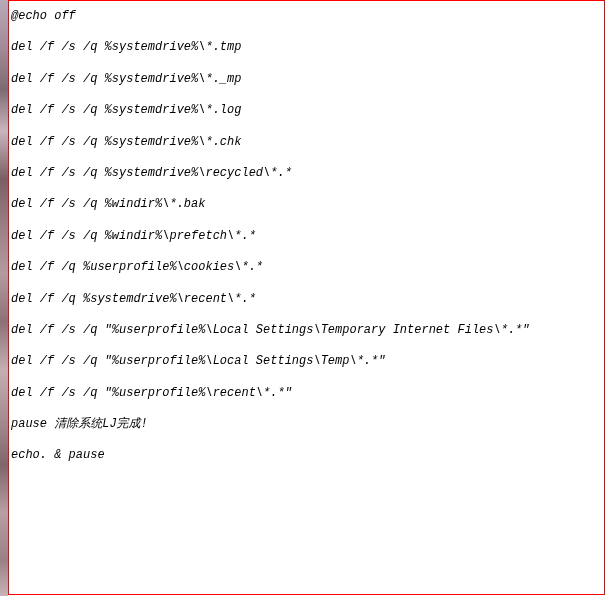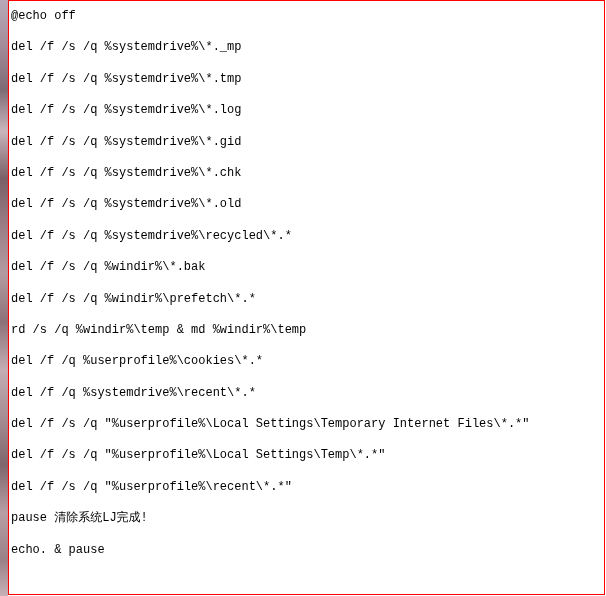--- a/index.html
+++ b/index.html
@@ -8,20 +8,21 @@
     width: 606px;
     height: 596px;
     overflow: hidden;
     background: #ffffff;
   }
   .page {
     position: relative;
     width: 606px;
     height: 448px;
     box-sizing: border-box;
+    font-style: italic;
   }
   .left-strip {
     position: absolute;
     left: 0;
     top: 0;
     width: 8px;
     height: 596px;
     background: linear-gradient(
       to bottom,
       #b8a9b9 0%,
@@ -64,30 +65,27 @@
     margin-bottom: 8px;
   }
 </style>
 </head>
 <body>
 
 <div class="page">
   <div class="left-strip"></div>
   <div class="code-box">
     <div class="code-line">@echo off</div>
+    <div class="code-line">del /f /s /q %systemdrive%\*.tmp</div>
     <div class="code-line">del /f /s /q %systemdrive%\*._mp</div>
-    <div class="code-line">del /f /s /q %systemdrive%\*.tmp</div>
     <div class="code-line">del /f /s /q %systemdrive%\*.log</div>
-    <div class="code-line">del /f /s /q %systemdrive%\*.gid</div>
     <div class="code-line">del /f /s /q %systemdrive%\*.chk</div>
-    <div class="code-line">del /f /s /q %systemdrive%\*.old</div>
     <div class="code-line">del /f /s /q %systemdrive%\recycled\*.*</div>
     <div class="code-line">del /f /s /q %windir%\*.bak</div>
     <div class="code-line">del /f /s /q %windir%\prefetch\*.*</div>
-    <div class="code-line">rd /s /q %windir%\temp &amp; md %windir%\temp</div>
     <div class="code-line">del /f /q %userprofile%\cookies\*.*</div>
     <div class="code-line">del /f /q %systemdrive%\recent\*.*</div>
     <div class="code-line">del /f /s /q "%userprofile%\Local Settings\Temporary Internet Files\*.*"</div>
     <div class="code-line">del /f /s /q "%userprofile%\Local Settings\Temp\*.*"</div>
     <div class="code-line">del /f /s /q "%userprofile%\recent\*.*"</div>
     <div class="code-line">pause 清除系统LJ完成!</div>
     <div class="code-line">echo. &amp; pause</div>
   </div>
 </div>
 

